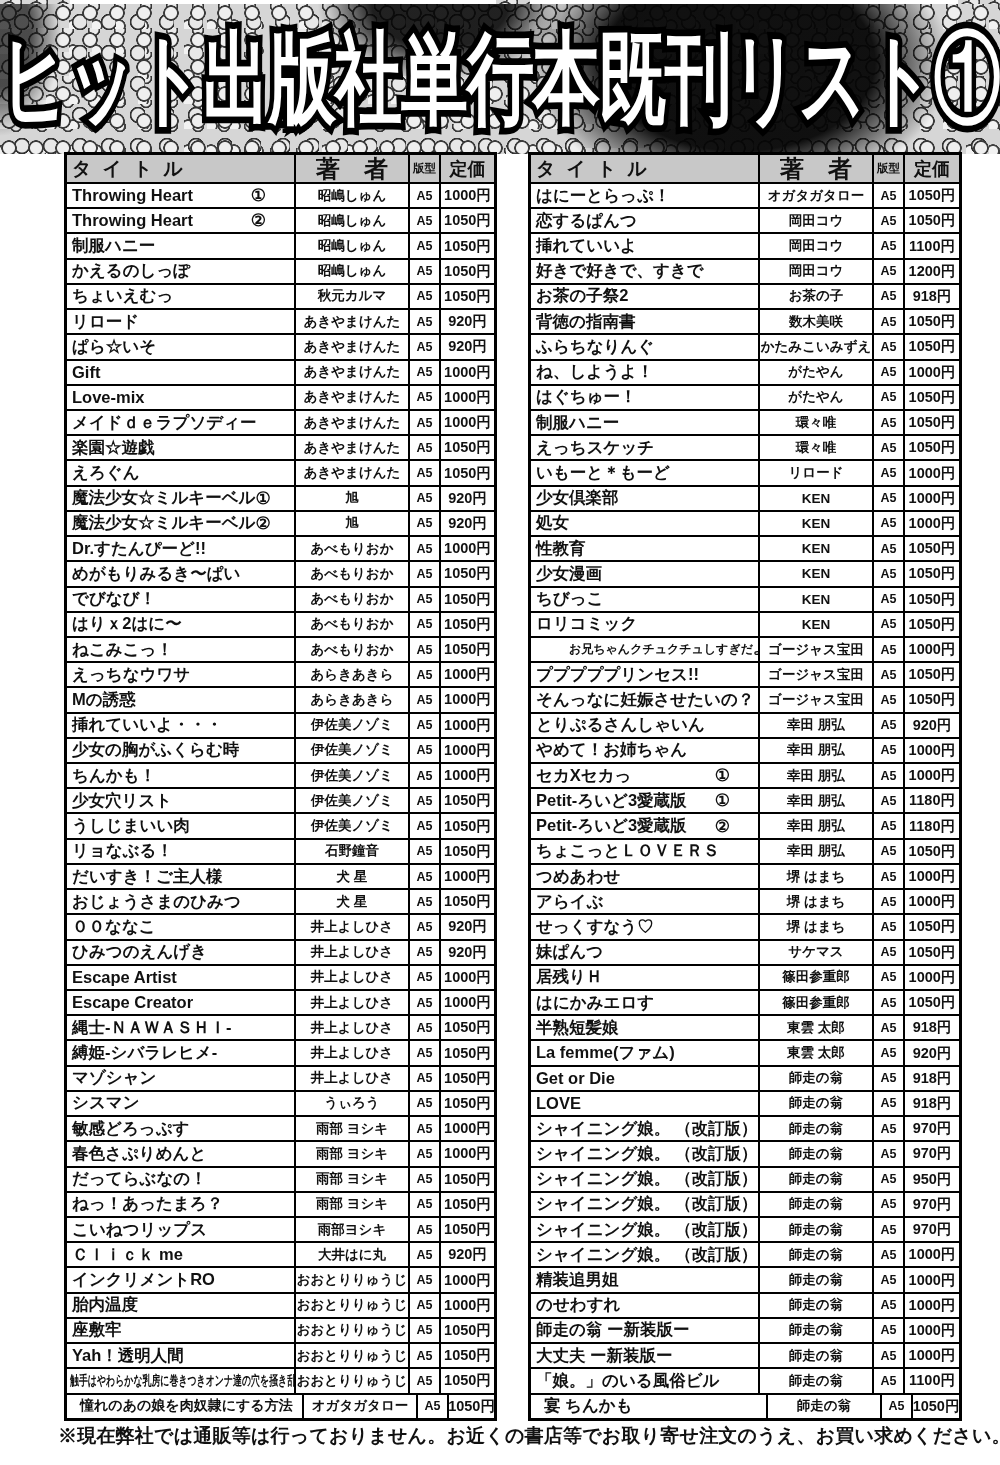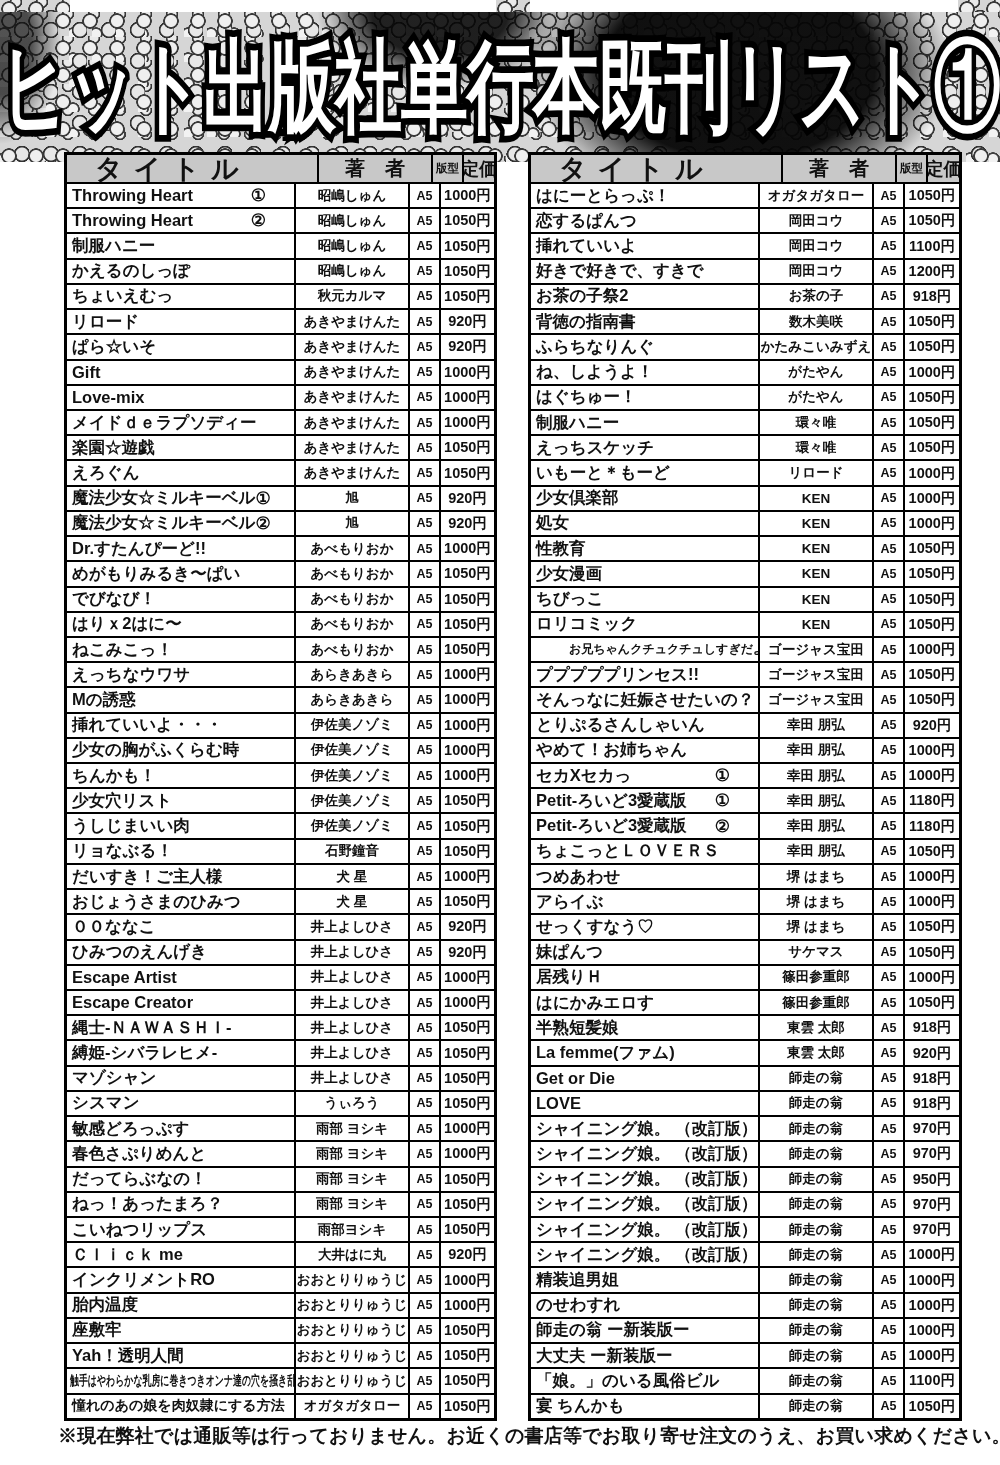--- a/index.html
+++ b/index.html
@@ -13,21 +13,21 @@
   .mosaic {
     background-color:#d6d6d6;
     background-image:
       radial-gradient(circle at 9px 9px,  #efefef 5.5px, #3a3a3a 6.5px 7.5px, rgba(0,0,0,0) 8px),
       radial-gradient(circle at 22px 18px,#e7e7e7 6px,   #333    7px 8px,    rgba(0,0,0,0) 8.5px),
       radial-gradient(circle at 4px 22px, #f2f2f2 4.5px, #404040 5.5px 6.5px,rgba(0,0,0,0) 7px),
       radial-gradient(circle at 16px 2px, #eaeaea 4px,   #383838 5px 6px,    rgba(0,0,0,0) 6.5px);
     background-size:27px 27px, 29px 31px, 23px 25px, 26px 24px;
   }
   .banner {
-    position:absolute; left:0; top:12px; width:1000px; height:150px; z-index:1;
+    position:absolute; left:0; top:4px; width:1000px; height:150px; z-index:1;
     display:flex; align-items:center; justify-content:center;
   }
   .banner::before {
     content:""; position:absolute; inset:0;
     background-image:
       radial-gradient(ellipse 300px 200px at 74% 38%, rgba(5,5,5,.95) 0 45%, rgba(5,5,5,0) 70%),
       radial-gradient(ellipse 170px 110px at 44% 0%,  rgba(5,5,5,.88) 0 40%, rgba(5,5,5,0) 72%),
       radial-gradient(ellipse 90px 150px at 0% 20%,   rgba(15,15,15,.7) 0 35%, rgba(15,15,15,0) 68%);
   }
   .banner-title {
@@ -43,30 +43,30 @@
   .spill-right { left:958px;top:148; width:42px; height:90px; }
 
   
   .book-table {
     position:absolute; top:152px; width:433px; height:1269px; z-index:2;
     border:3px solid #000; background:#fff; display:flex; flex-direction:column;
   }
   .table-left  { left:64px;  }
   .table-right { left:528px; width:434px; }
   .tr { display:flex; flex:1 1 0; border-bottom:2px solid #000; min-height:0; }
-  .tr:last-child { border-bottom:none; }
+  .tr:last-child { border-bottom:none;padding-left:8px; }
   .tr.head { flex:0 0 29px; background:#c8c8c8; border-bottom:2px solid #000; }
   .td { display:flex; align-items:center; border-right:2px solid #000; overflow:hidden; }
   .td:last-child { border-right:none; }
   .td.title  { flex:0 0 229px; padding-left:5px; font-size:16.5px; font-weight:bold; white-space:nowrap; }
   .td.author { flex:0 0 114px; justify-content:center; font-size:13.5px; font-weight:bold; white-space:nowrap; }
   .td.format { flex:0 0 31px;  justify-content:center; font-size:12.5px; font-weight:bold; }
   .td.price  { flex:1 1 auto;  justify-content:center; font-size:14.5px; font-weight:bold; white-space:nowrap; }
-  .head .title  { font-size:27px; letter-spacing:11px;margin-left:23px; }
-  .head .author { font-size:20px; }
+  .head .title  { font-size:19px; letter-spacing:11px; }
+  .head .author { font-size:24px; }
   .head .format { font-size:11.5px; letter-spacing:0; }
   .head .price  { font-size:18px; }
   .title .t { display:inline-block; }
   .title .vol { margin-left:auto; margin-right:28px; font-weight:bold; font-size:17px; }
   .tr.mid  .td.title { font-size:14px; }
   .tr.small .td.title { font-size:12px;padding-left:38px; }
   .tr.condensed .td.title .t { font-size:13.5px; transform:scaleX(.66); transform-origin:0 50%; }
   .tr.condensed .td.title { padding-left:3px; }
 
   

